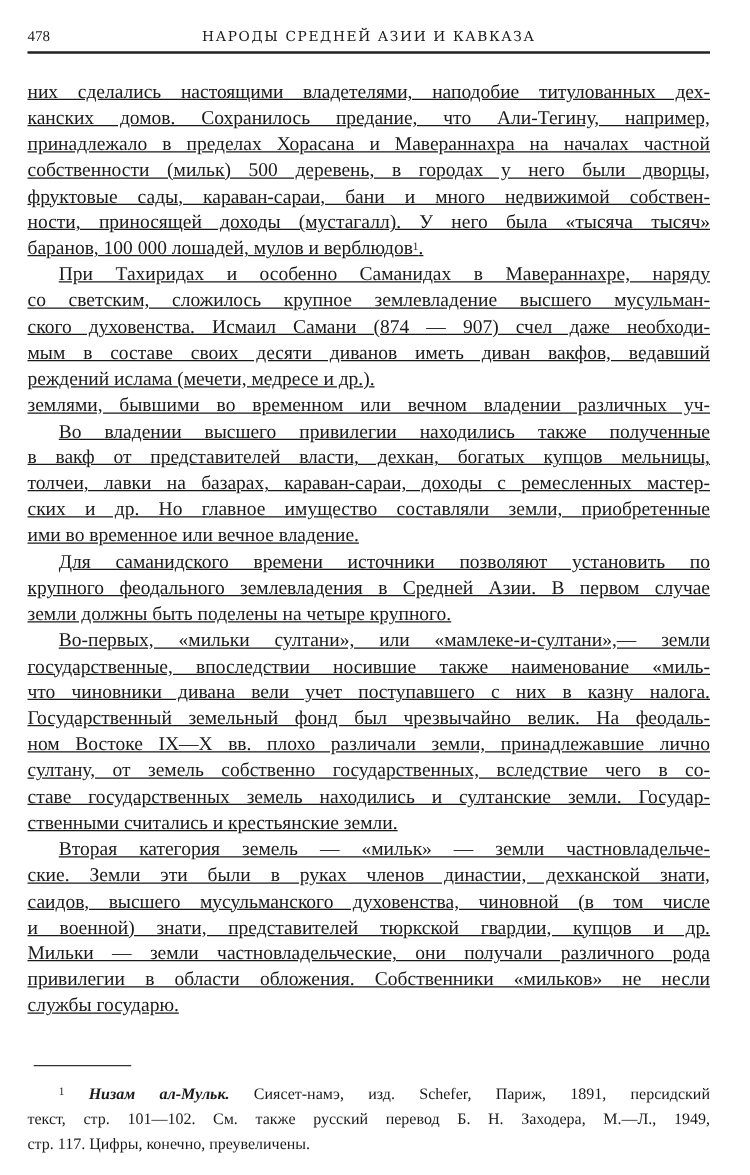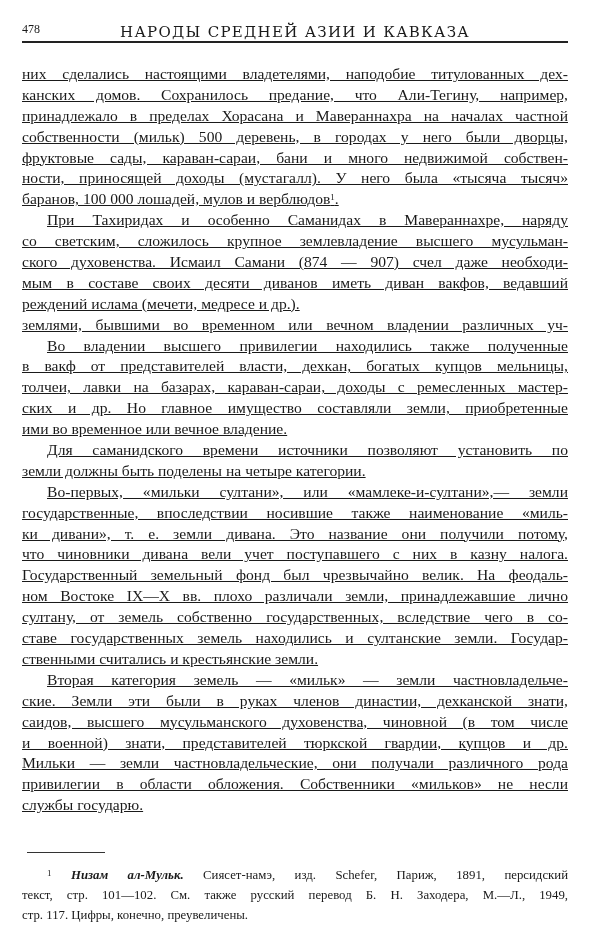--- a/index.html
+++ b/index.html
@@ -1,21 +1,21 @@
 <!DOCTYPE html>
 <html><head>
 <meta charset="utf-8">
 <style>
   html, body { margin: 0; padding: 0; background: #ffffff; }
   body { width: 600px; height: 940px; position: relative; overflow: hidden;
          font-family: "DejaVu Serif", "Liberation Serif", serif; color: #1a1a1a; }
   .header { position: absolute; left: 22px; top: 20px; width: 546px; height: 22px; }
   .page-num { position: absolute; left: 0; top: 2px; font-size: 12px; font-family: "Liberation Serif", serif; }
   .running-title { position: absolute; left: 0; right: 0; top: 3px; text-align: center;
-                   font-size: 15px; letter-spacing: 1.3px; font-family: "DejaVu Serif", serif; }
+                   font-size: 11px; letter-spacing: 1.3px; font-family: "DejaVu Serif", serif; }
   .rule { position: absolute; left: 22px; top: 41px; width: 546px; height: 1.5px; background: #222; }
   .body-text { position: absolute; left: 22px; top: 64px; width: 546px;
                font-family: "Liberation Serif", serif; font-size: 15.6px; line-height: 20.9px; text-decoration: underline; }
   .line { display: block; white-space: nowrap; text-align: justify; text-align-last: justify; height: 20.9px; }
   .line.last { text-align-last: left; }
   .line.indent { padding-left: 25px; }
   sup { font-size: 9px; vertical-align: top; position: relative; top: -2px; }
   .fn-rule { position: absolute; left: 27px; top: 852px; width: 78px; height: 1px; background: #333; }
   .footnote { position: absolute; left: 22px; top: 865px; width: 546px;
               font-family: Liberation Serif, serif; font-size: 12.8px; line-height: 20px; }
@@ -55,27 +55,27 @@
   <div>
     <span class="line indent">Во владении высшего привилегии находились также полученные</span>
     <span class="line">в вакф от представителей власти, дехкан, богатых купцов мельницы,</span>
     <span class="line">толчеи, лавки на базарах, караван-сараи, доходы с ремесленных мастер-</span>
     <span class="line">ских и др. Но главное имущество составляли земли, приобретенные</span>
     <span class="line last">ими во временное или вечное владение.</span>
   </div>
 
   <div>
     <span class="line indent">Для саманидского времени источники позволяют установить по</span>
-    <span class="line last">земли должны быть поделены на четыре категории.</span>
+    <span class="line">крупного феодального землевладения в Средней Азии. В первом случае</span>
+    <span class="line last">земли должны быть поделены на четыре крупного.</span>
   </div>
 
   <div>
     <span class="line indent">Во-первых, «мильки султани», или «мамлеке-и-султани»,— земли</span>
     <span class="line">государственные, впоследствии носившие также наименование «миль-</span>
-    <span class="line">ки дивани», т. е. земли дивана. Это название они получили потому,</span>
     <span class="line">что чиновники дивана вели учет поступавшего с них в казну налога.</span>
     <span class="line">Государственный земельный фонд был чрезвычайно велик. На феодаль-</span>
     <span class="line">ном Востоке IX—X вв. плохо различали земли, принадлежавшие лично</span>
     <span class="line">султану, от земель собственно государственных, вследствие чего в со-</span>
     <span class="line">ставе государственных земель находились и султанские земли. Государ-</span>
     <span class="line last">ственными считались и крестьянские земли.</span>
   </div>
 
   <div>
     <span class="line indent">Вторая категория земель — «мильк» — земли частновладельче-</span>

